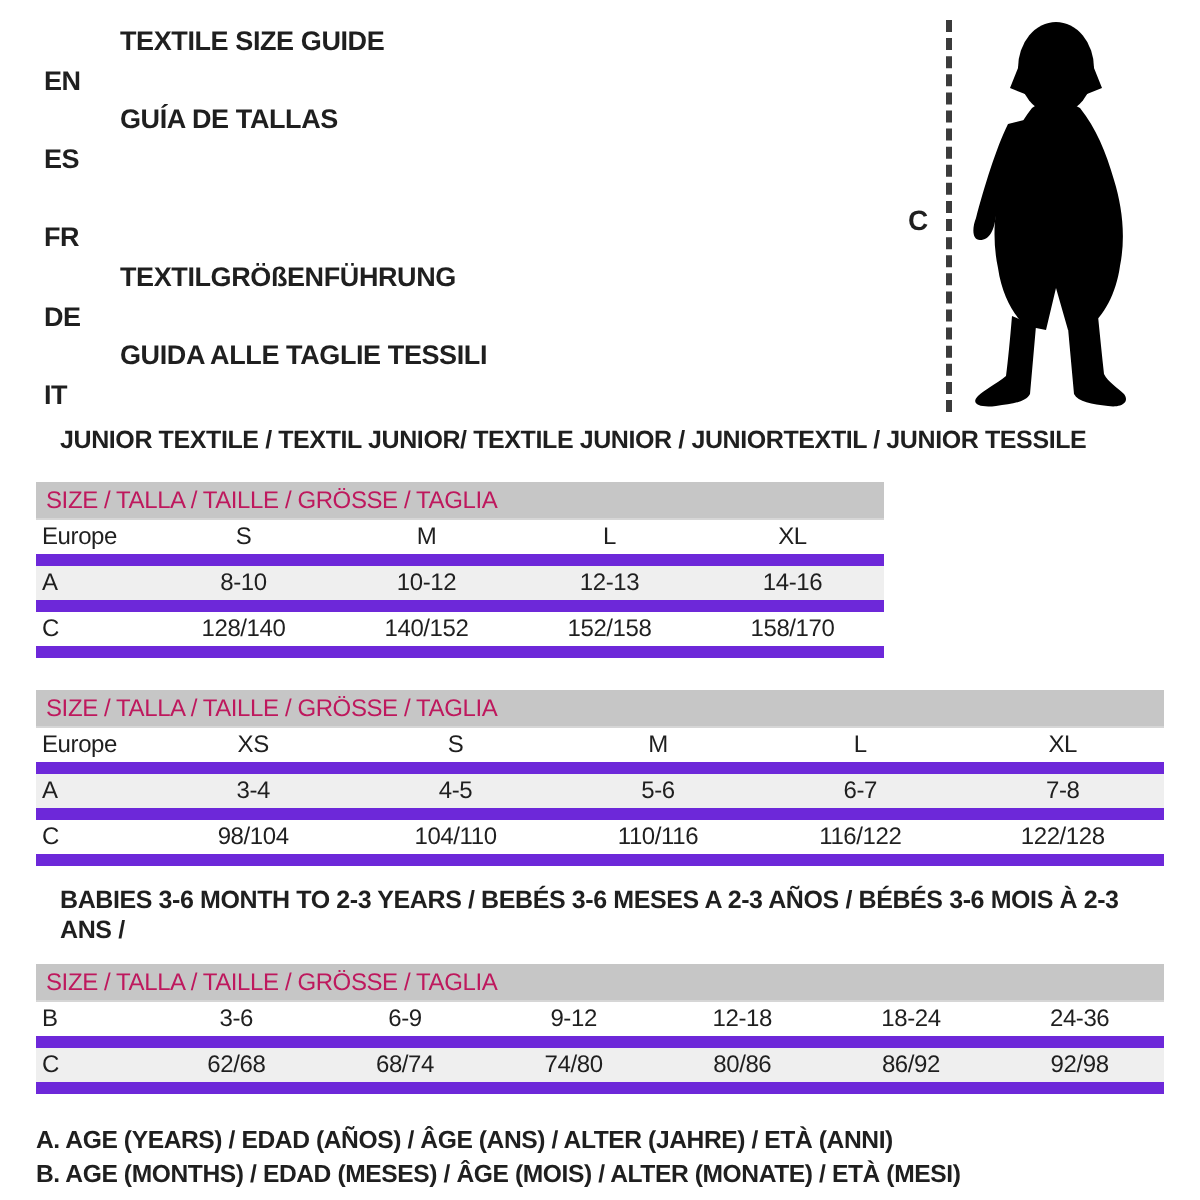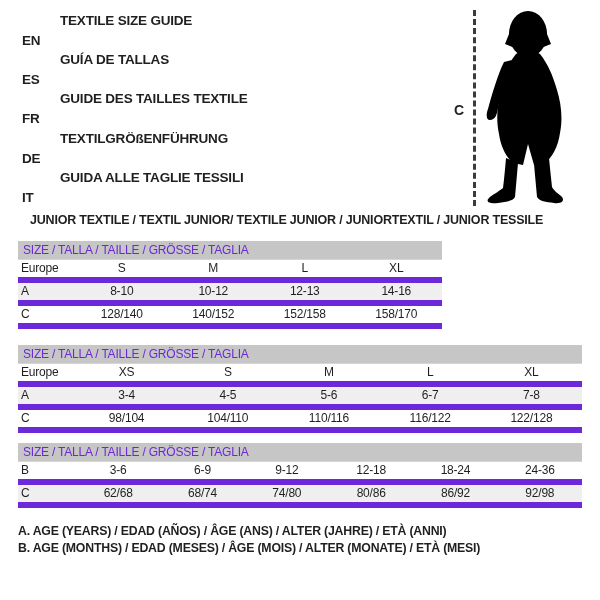--- a/index.html
+++ b/index.html
@@ -19,21 +19,21 @@
   .dash-line { position:absolute; left:473px; top:10px; height:196px; width:0; border-left:3px dashed #3b3b3b; }
   .c-label   { position:absolute; left:454px; top:102px; font-size:14px; font-weight:bold; }
   .baby-svg  { position:absolute; left:482px; top:8px; }
 
   
   .content { position:absolute; top:213px; left:18px; width:564px; }
   .section-title { font-size:12.5px; font-weight:bold; line-height:15.5px; margin:0 0 12px 12px; white-space:nowrap; }
   .section-title .subscript { font-size:0.62em; vertical-align:-0.28em; }
   .two-line { white-space:normal; margin-bottom:8px; }
   .size-bar {
-    background:#c6c6c6; color:#6d28d9; font-size:12px; height:18px; line-height:18px;
+    background:#c6c6c6; color:#be185d; font-size:12px; height:18px; line-height:18px;
     padding-left:5px; box-sizing:border-box; white-space:nowrap; overflow:hidden;
   }
   .tblwrap { }
   .w-junior { width:424px; }
   .w-full   { width:564px; }
   table { border-collapse:collapse; table-layout:fixed; width:100%; }
   td { font-size:12px; height:17px; padding:0; text-align:center; overflow:hidden; white-space:nowrap; }
   td.lbl { text-align:left; padding-left:3px; }
   tbody tr { border-bottom:6px solid #6d28d9; }
   tbody tr:first-child { border-top:1px solid #d6d6d6; }
@@ -55,21 +55,20 @@
   <div class="lang-row">
     <span class="lang-code">EN</span>
     <span>TEXTILE SIZE GUIDE</span>
   </div>
   <div class="lang-row">
     <span class="lang-code">ES</span>
     <span>GUÍA DE TALLAS</span>
   </div>
   <div class="lang-row">
     <span class="lang-code">FR</span>
-    <span>GUIDE DES TAILLES TEXTILE</span>
   </div>
   <div class="lang-row">
     <span class="lang-code">DE</span>
     <span>TEXTILGRÖßENFÜHRUNG</span>
   </div>
   <div class="lang-row">
     <span class="lang-code">IT</span>
     <span>GUIDA ALLE TAGLIE TESSILI</span>
   </div>
 </div>
@@ -167,20 +166,21 @@
             <td>116/122</td>
             <td>122/128</td>
           </tr>
         </tbody>
       </table>
     </div>
   </div>
 
   <div class="sec sec-babies">
     <h2 class="section-title two-line">
+      <div>BABIES 3-6 MONTH TO 2-3 YEARS / BEBÉS 3-6 MESES A 2-3 AÑOS / BÉBÉS 3-6 MOIS À 2-3 ANS /</div>
     </h2>
     <div class="tblwrap w-full">
       <div class="size-bar">SIZE / TALLA / TAILLE / GRÖSSE / TAGLIA</div>
       <table>
         <colgroup>
             <col class="label-col">
             <col>
             <col>
             <col>
             <col>

